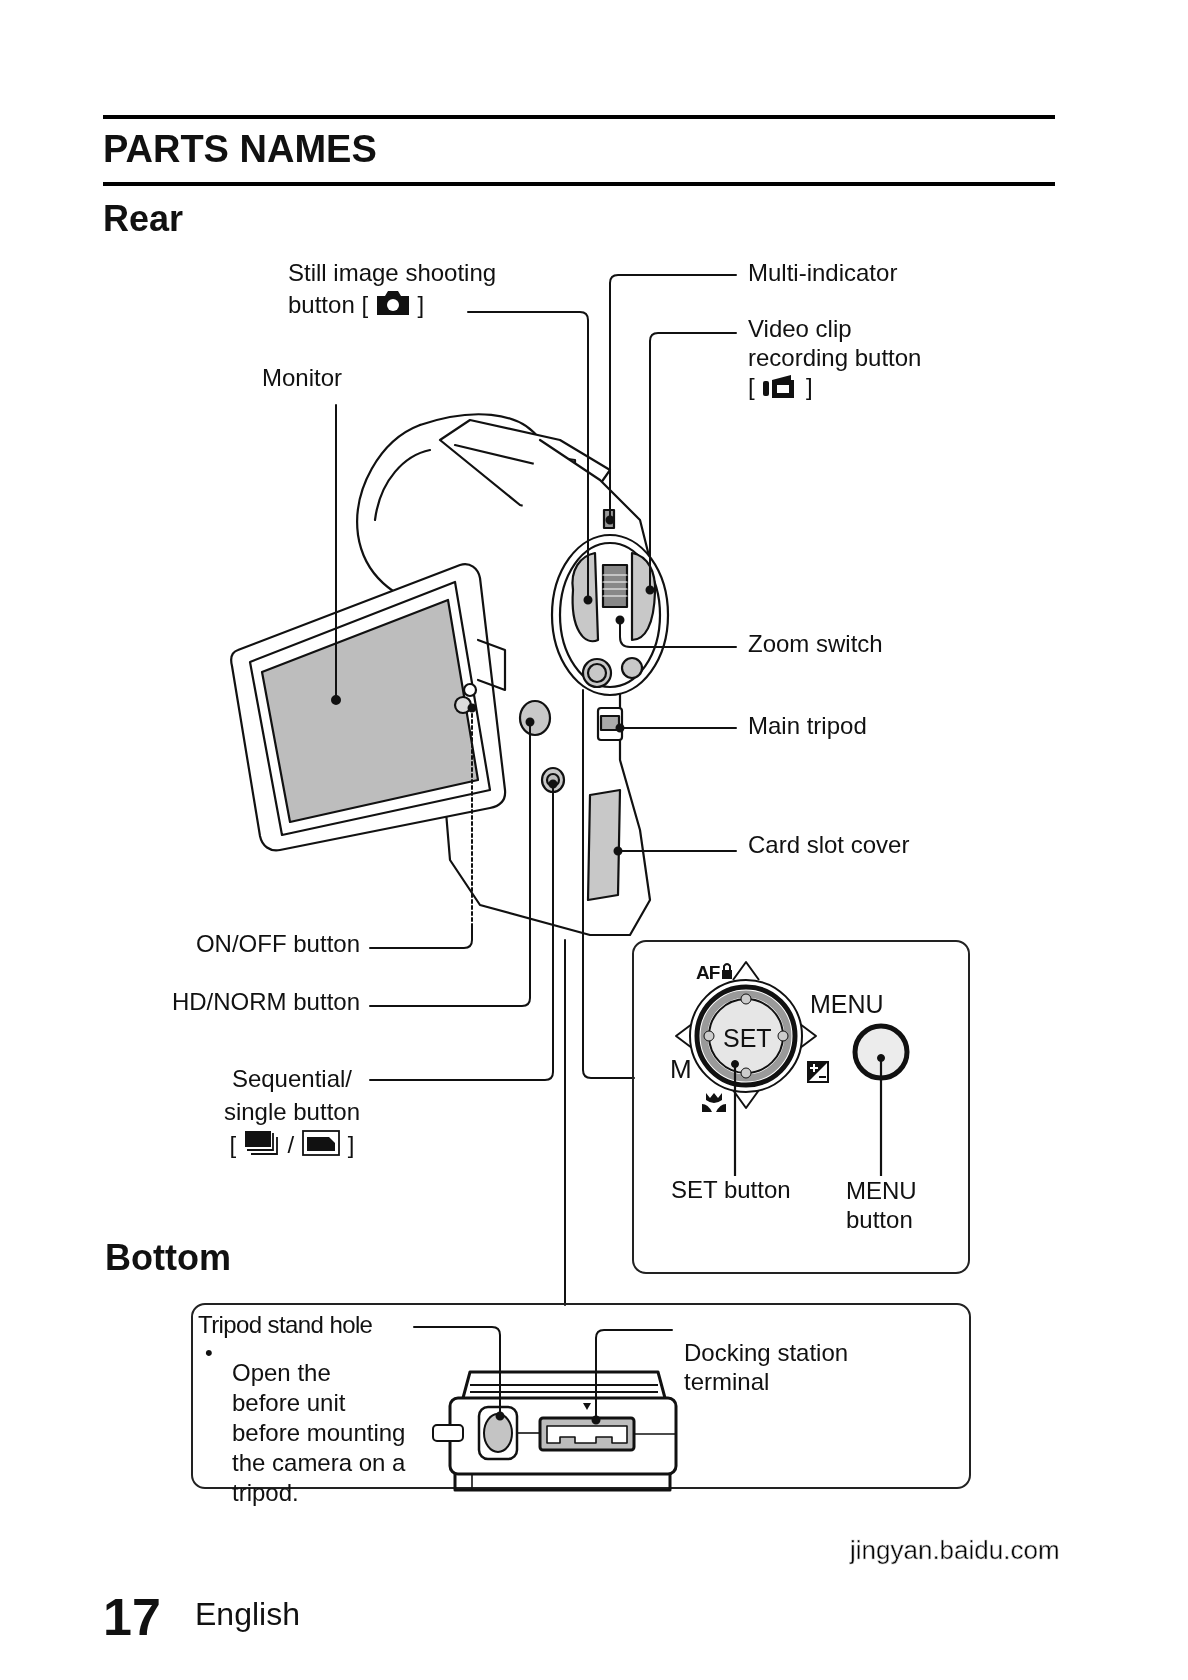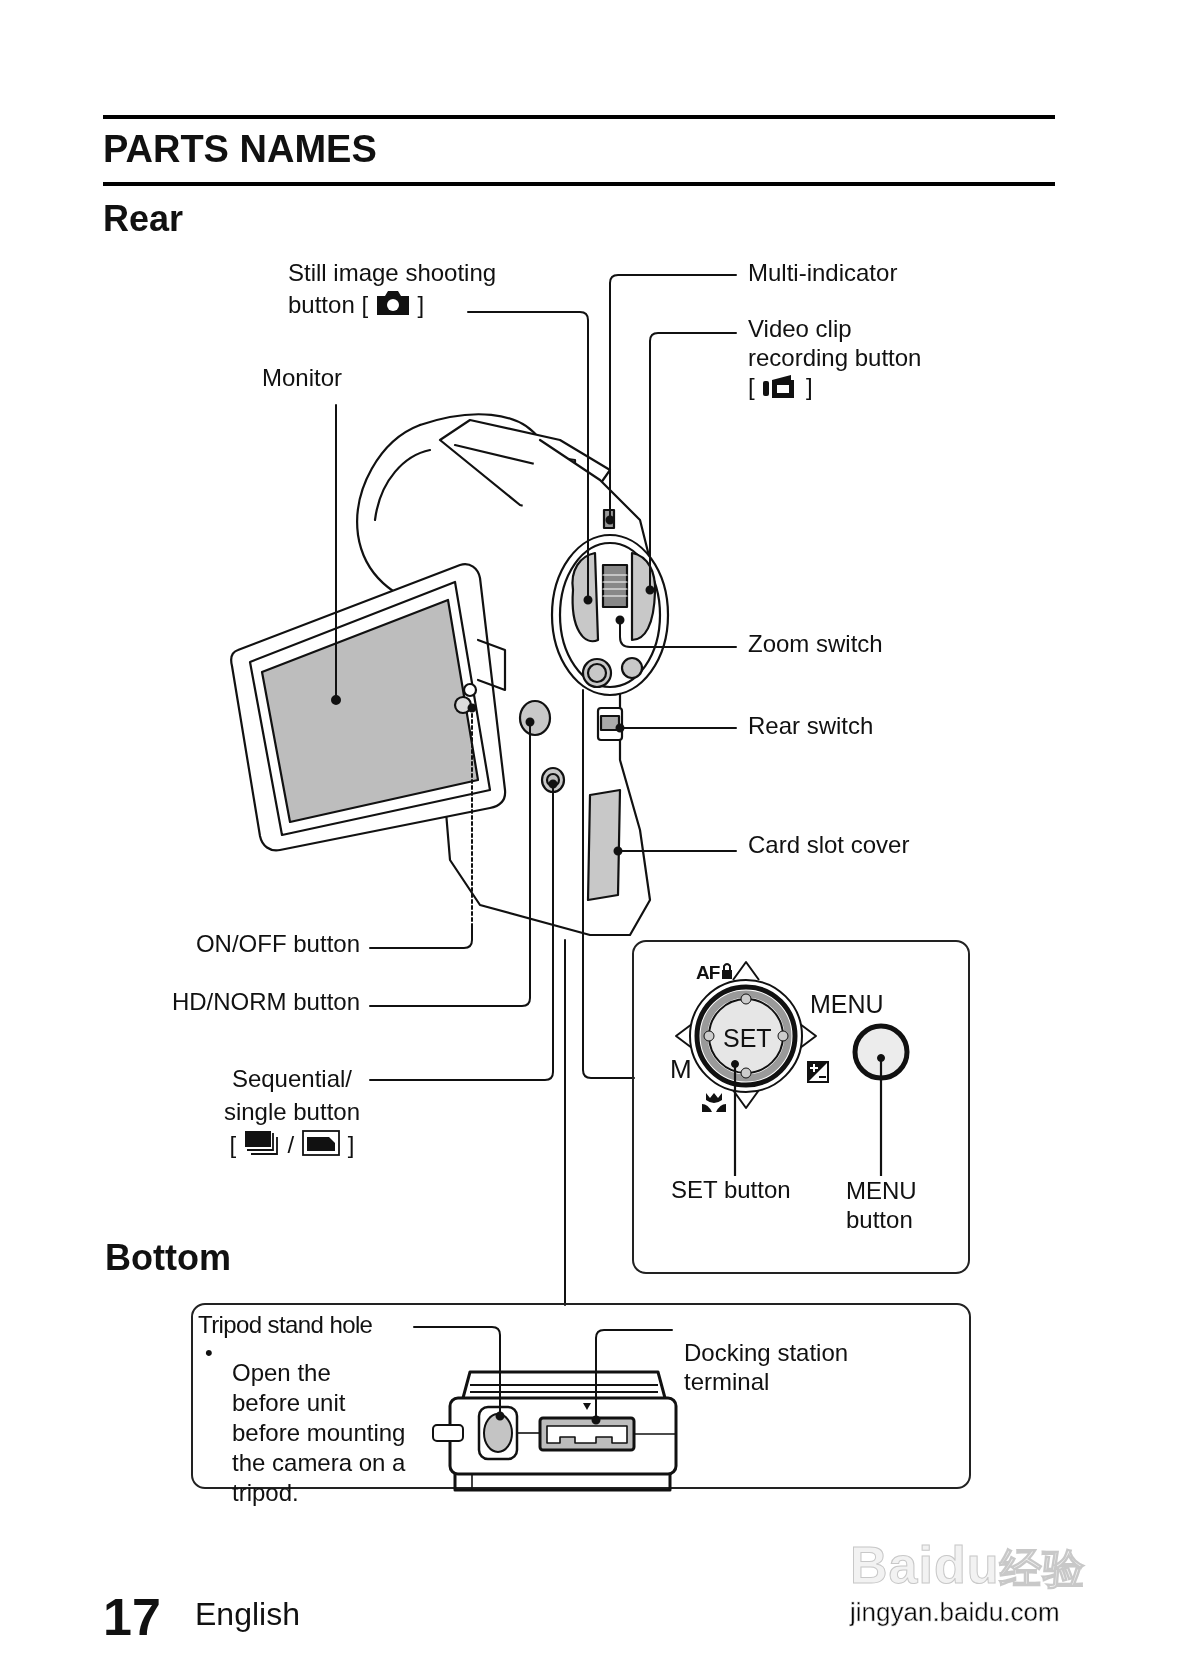--- a/index.html
+++ b/index.html
@@ -139,21 +139,21 @@
           <rect x="2" y="9" width="6" height="15" rx="2" fill="#111"></rect>
           <path d="M11 8 L30 3 V8 H33 V26 H11 Z" fill="#111"></path>
           <rect x="16" y="13" width="12" height="8" fill="#fff"></rect>
         </svg>
     </span>
     <span>]</span>
   </div>
 </div>
 
 <div class="lbl" style="left:748px; top:630px;">Zoom switch</div>
-<div class="lbl" style="left:748px; top:712px;">Rear switch</div>
+<div class="lbl" style="left:748px; top:712px;">Main tripod</div>
 <div class="lbl" style="left:748px; top:831px;">Card slot cover</div>
 
 <div class="lbl r" style="right:828px; top:930px;">ON/OFF button</div>
 <div class="lbl r" style="right:828px; top:988px;">HD/NORM button</div>
 
 <div class="lbl r" style="right:828px; top:1062px; line-height:33px;">
   <div>Sequential/</div>
   <div>single button</div>
   <div>
     <span>[</span>
@@ -268,17 +268,14 @@
 </div>
 <div class="lbl" style="left:684px; top:1315px; line-height:29px;margin-top:23px;">
   <div>Docking station</div>
   <div>terminal</div>
 </div>
 
 <div class="footer-num">17</div>
 <div class="footer-lang">English</div>
 
 <div class="wm">
-  <div>
-    <span class="big">Bai</span><span class="big">du</span><span class="big" style="font-size:42px;">经验</span>
-  </div>
   <div class="small">jingyan.baidu.com</div>
 </div>
 
 </body></html>

